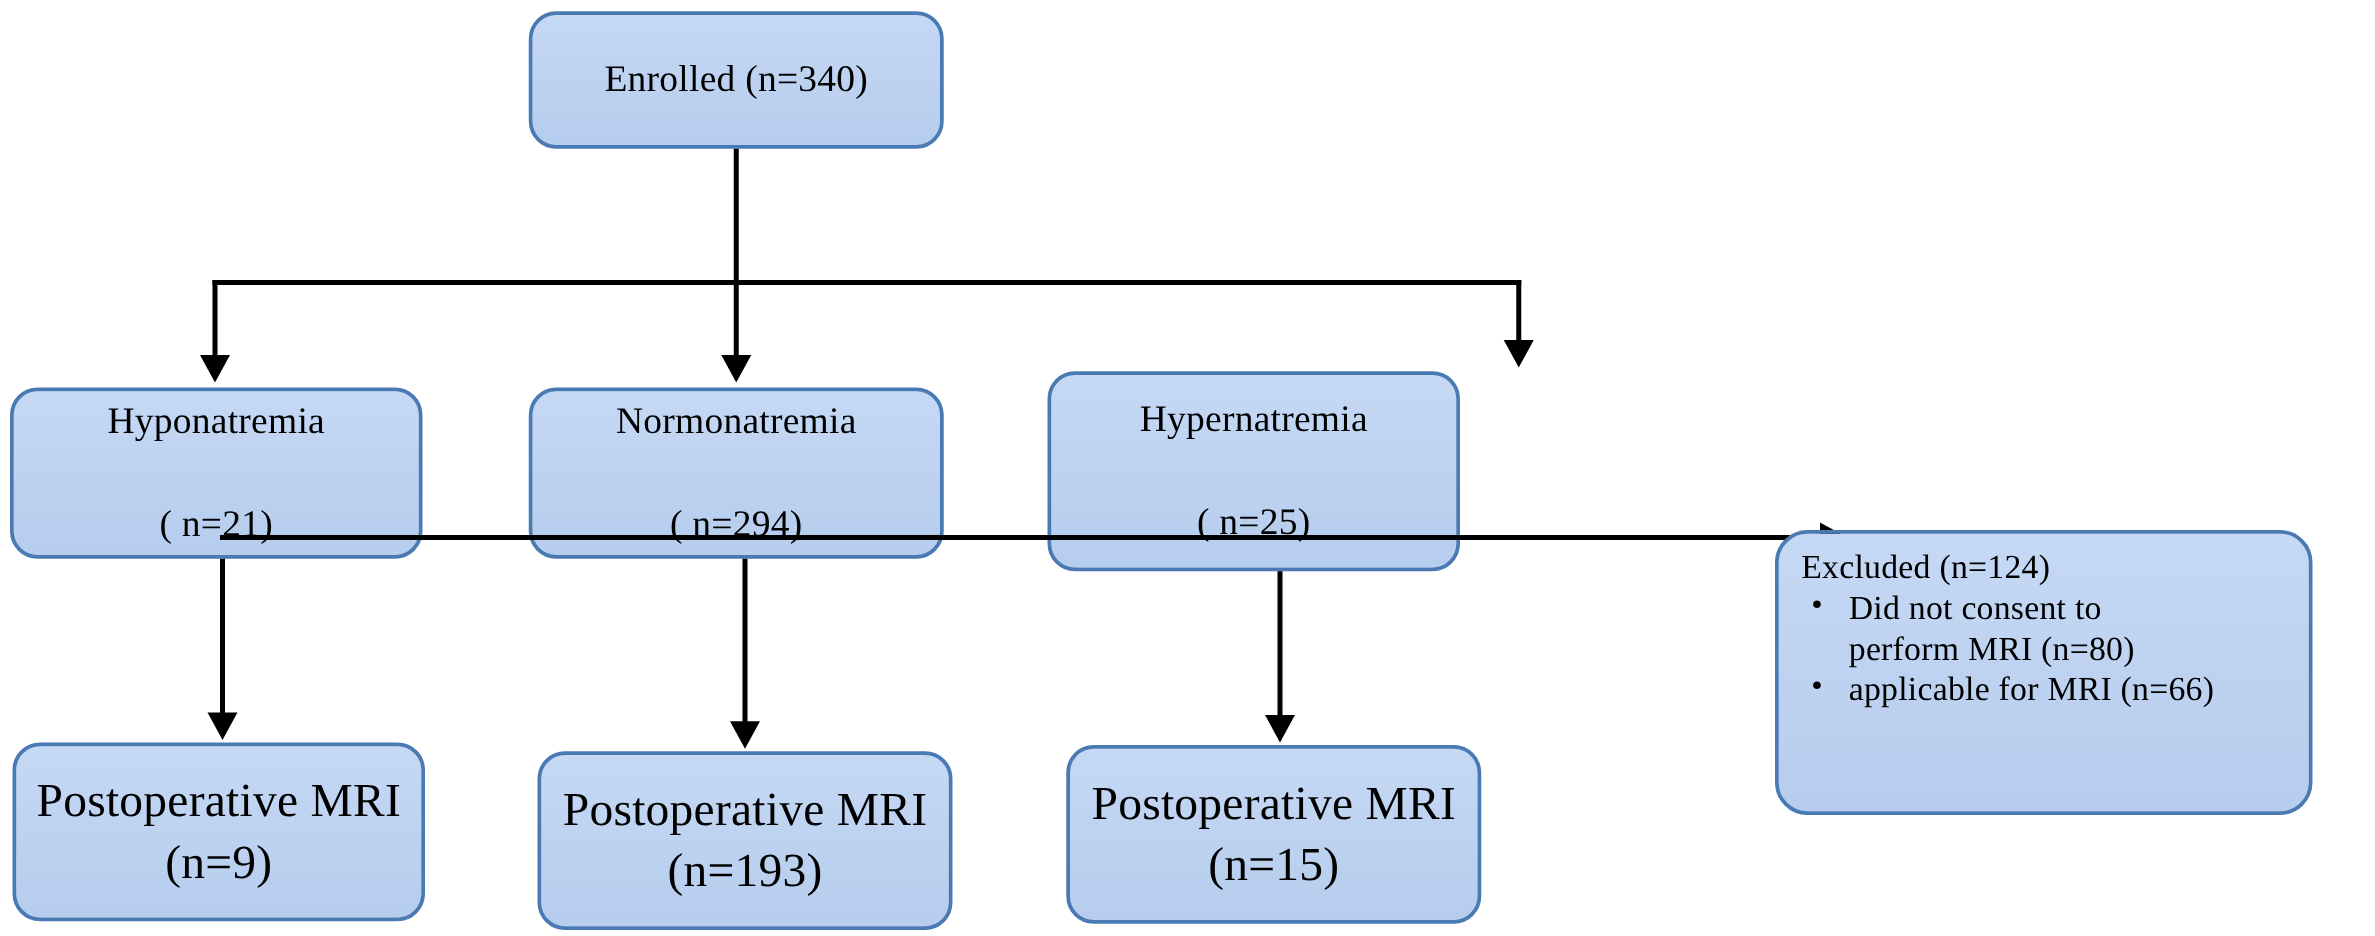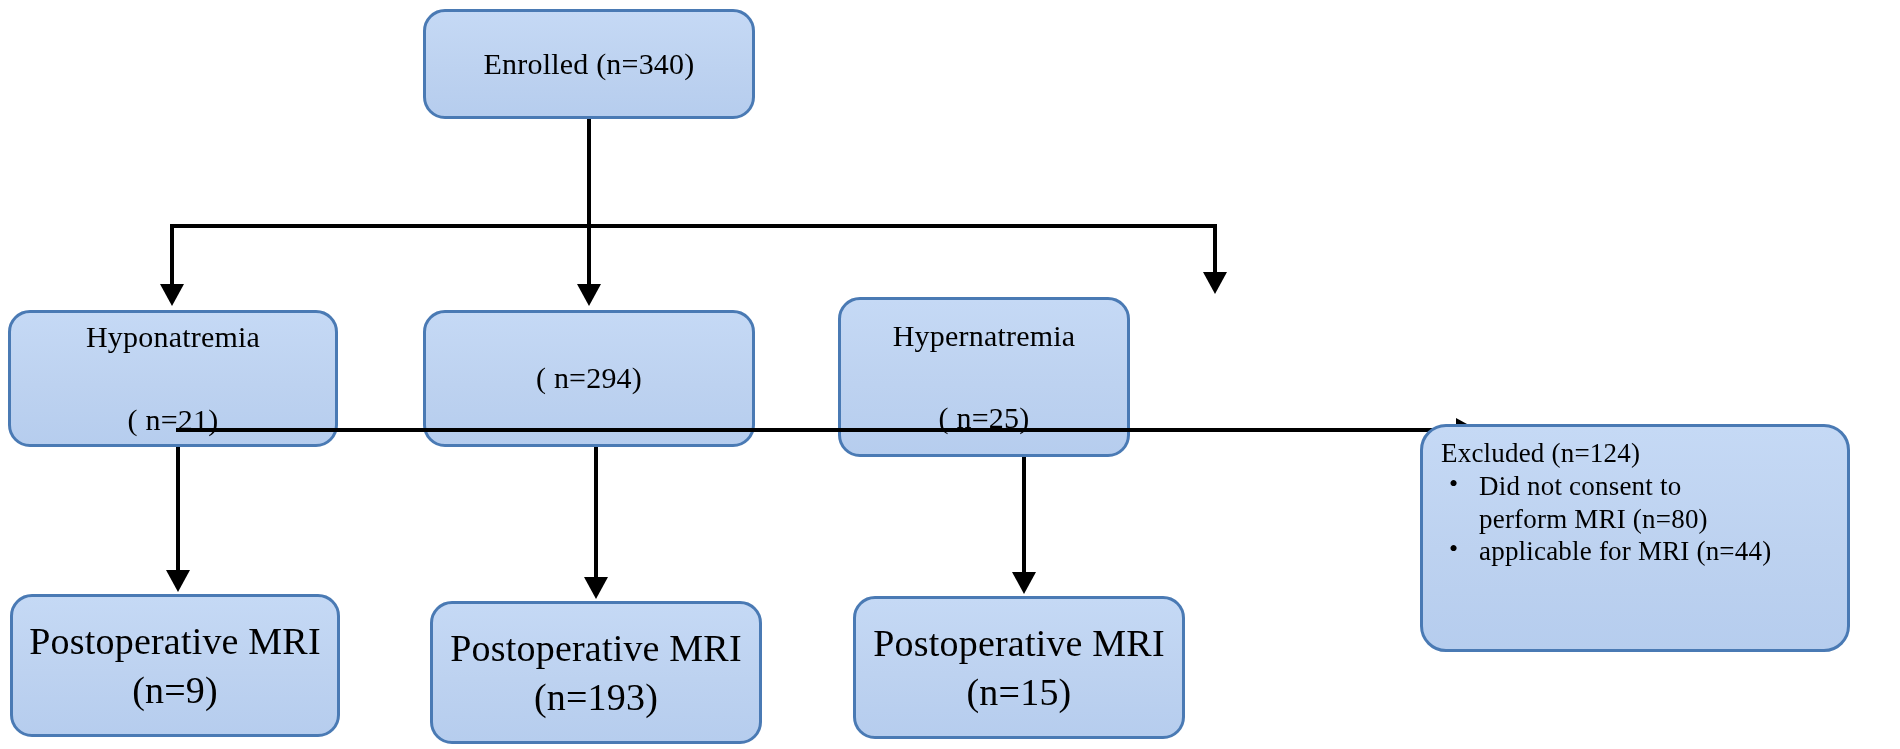--- a/index.html
+++ b/index.html
@@ -117,24 +117,25 @@
 
   <div class="vline" style="left:1213px; top:224px; width:4px; height:50px;"></div>
   <div class="arrowhead arrow-down" style="left:1203px; top:272px;"></div>
 
   <div class="node node-group" style="left:8px; top:310px; width:330px; height:137px;">
     <span class="line">Hyponatremia</span>
     <span class="line">( n=21)</span>
   </div>
 
   <div class="node node-group" style="left:423px; top:310px; width:332px; height:137px;">
+    <span class="line">Normonatremia</span>
     <span class="line">( n=294)</span>
   </div>
 
-  <div class="node node-group" style="left:838px; top:297px; width:292px; height:160px;">
+  <div class="node node-group" style="left:838px; top:297px; width:330px; height:160px;">
     <span class="line">Hypernatremia</span>
     <span class="line">( n=25)</span>
   </div>
 
   <div class="hline" style="left:176px; top:428px; width:1285px; height:4px;"></div>
   <div class="arrowhead arrow-right" style="left:1456px; top:418px;"></div>
 
   <div class="vline" style="left:176px; top:447px; width:4px; height:125px;"></div>
   <div class="arrowhead arrow-down" style="left:166px; top:570px;"></div>
 
@@ -147,21 +148,21 @@
   <div class="node node-excluded" style="left:1420px; top:424px; width:430px; height:228px;">
     <span class="excl-title">Excluded (n=124)</span>
     <ul>
       <li>
         <span class="bullet">•</span>
         <span class="txt">Did not consent to</span>
         <span class="txt">perform MRI (n=80)</span>
       </li>
       <li>
         <span class="bullet">•</span>
-        <span class="txt">applicable for MRI (n=44)</span>
+        <span class="txt">applicable for MRI (n=66)</span>
       </li>
     </ul>
   </div>
 
   <div class="node node-mri" style="left:10px; top:594px; width:330px; height:143px;">
     <span class="line">Postoperative MRI</span>
     <span class="line">(n=9)</span>
   </div>
 
   <div class="node node-mri" style="left:430px; top:601px; width:332px; height:143px;">

